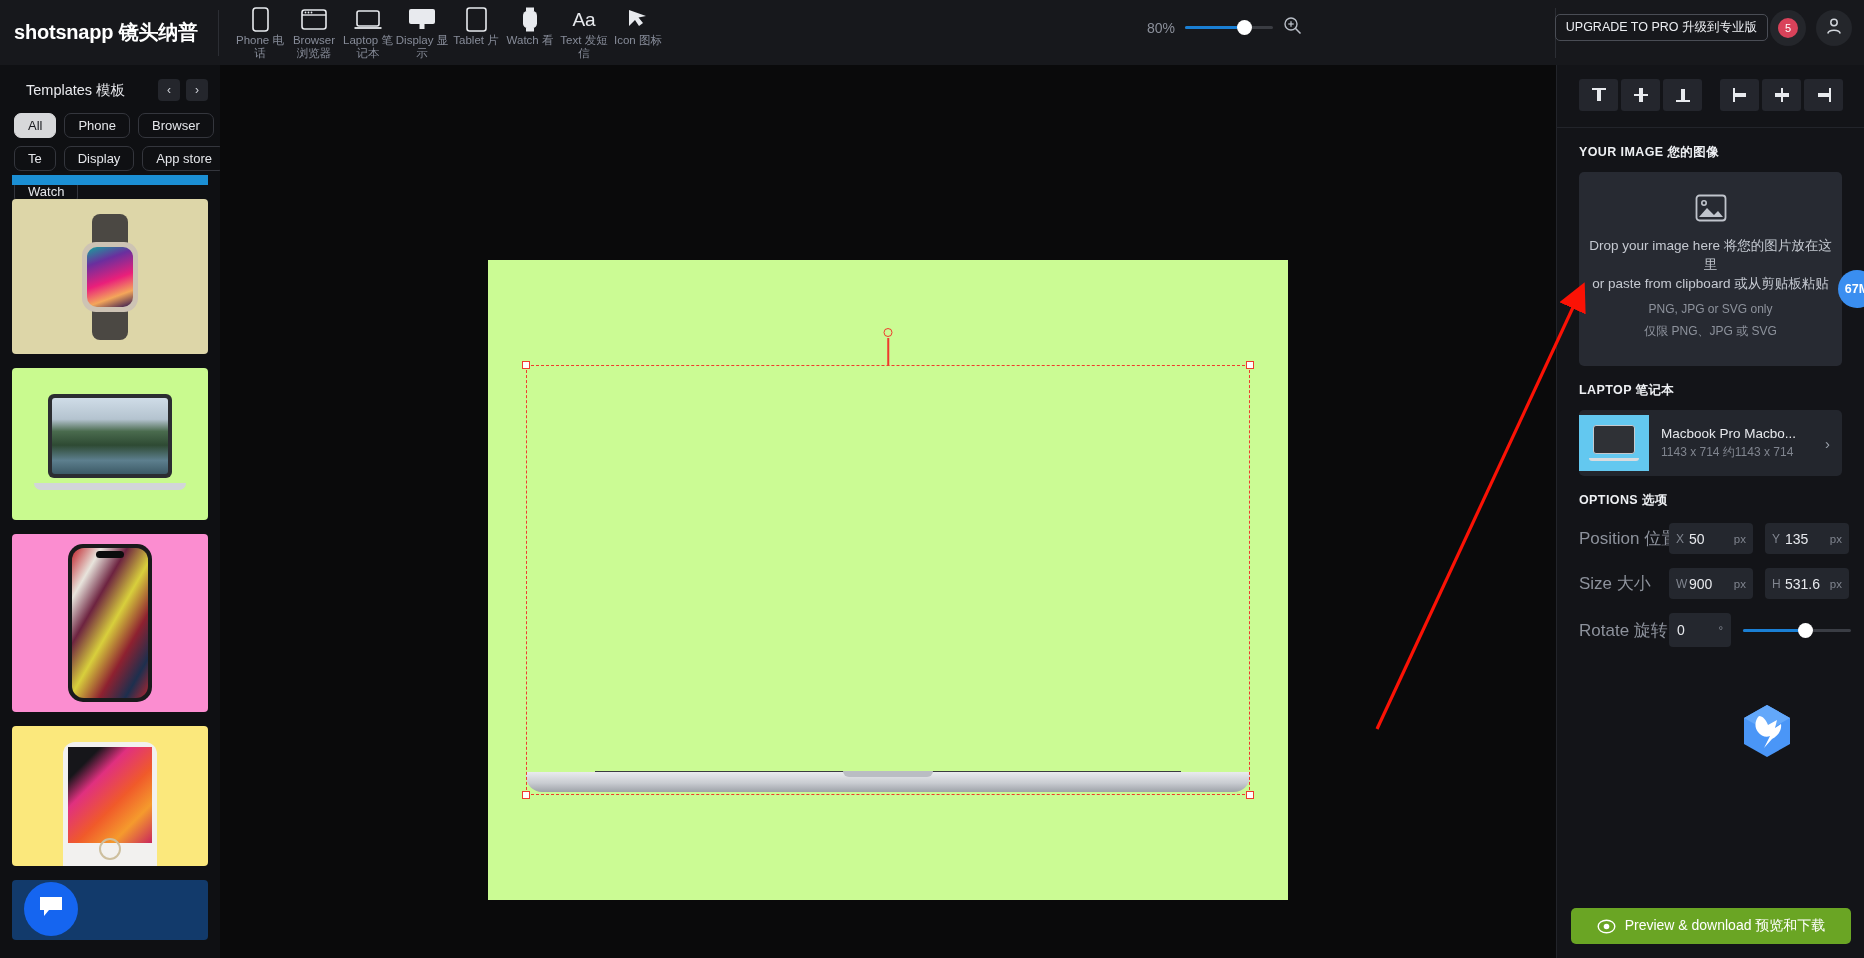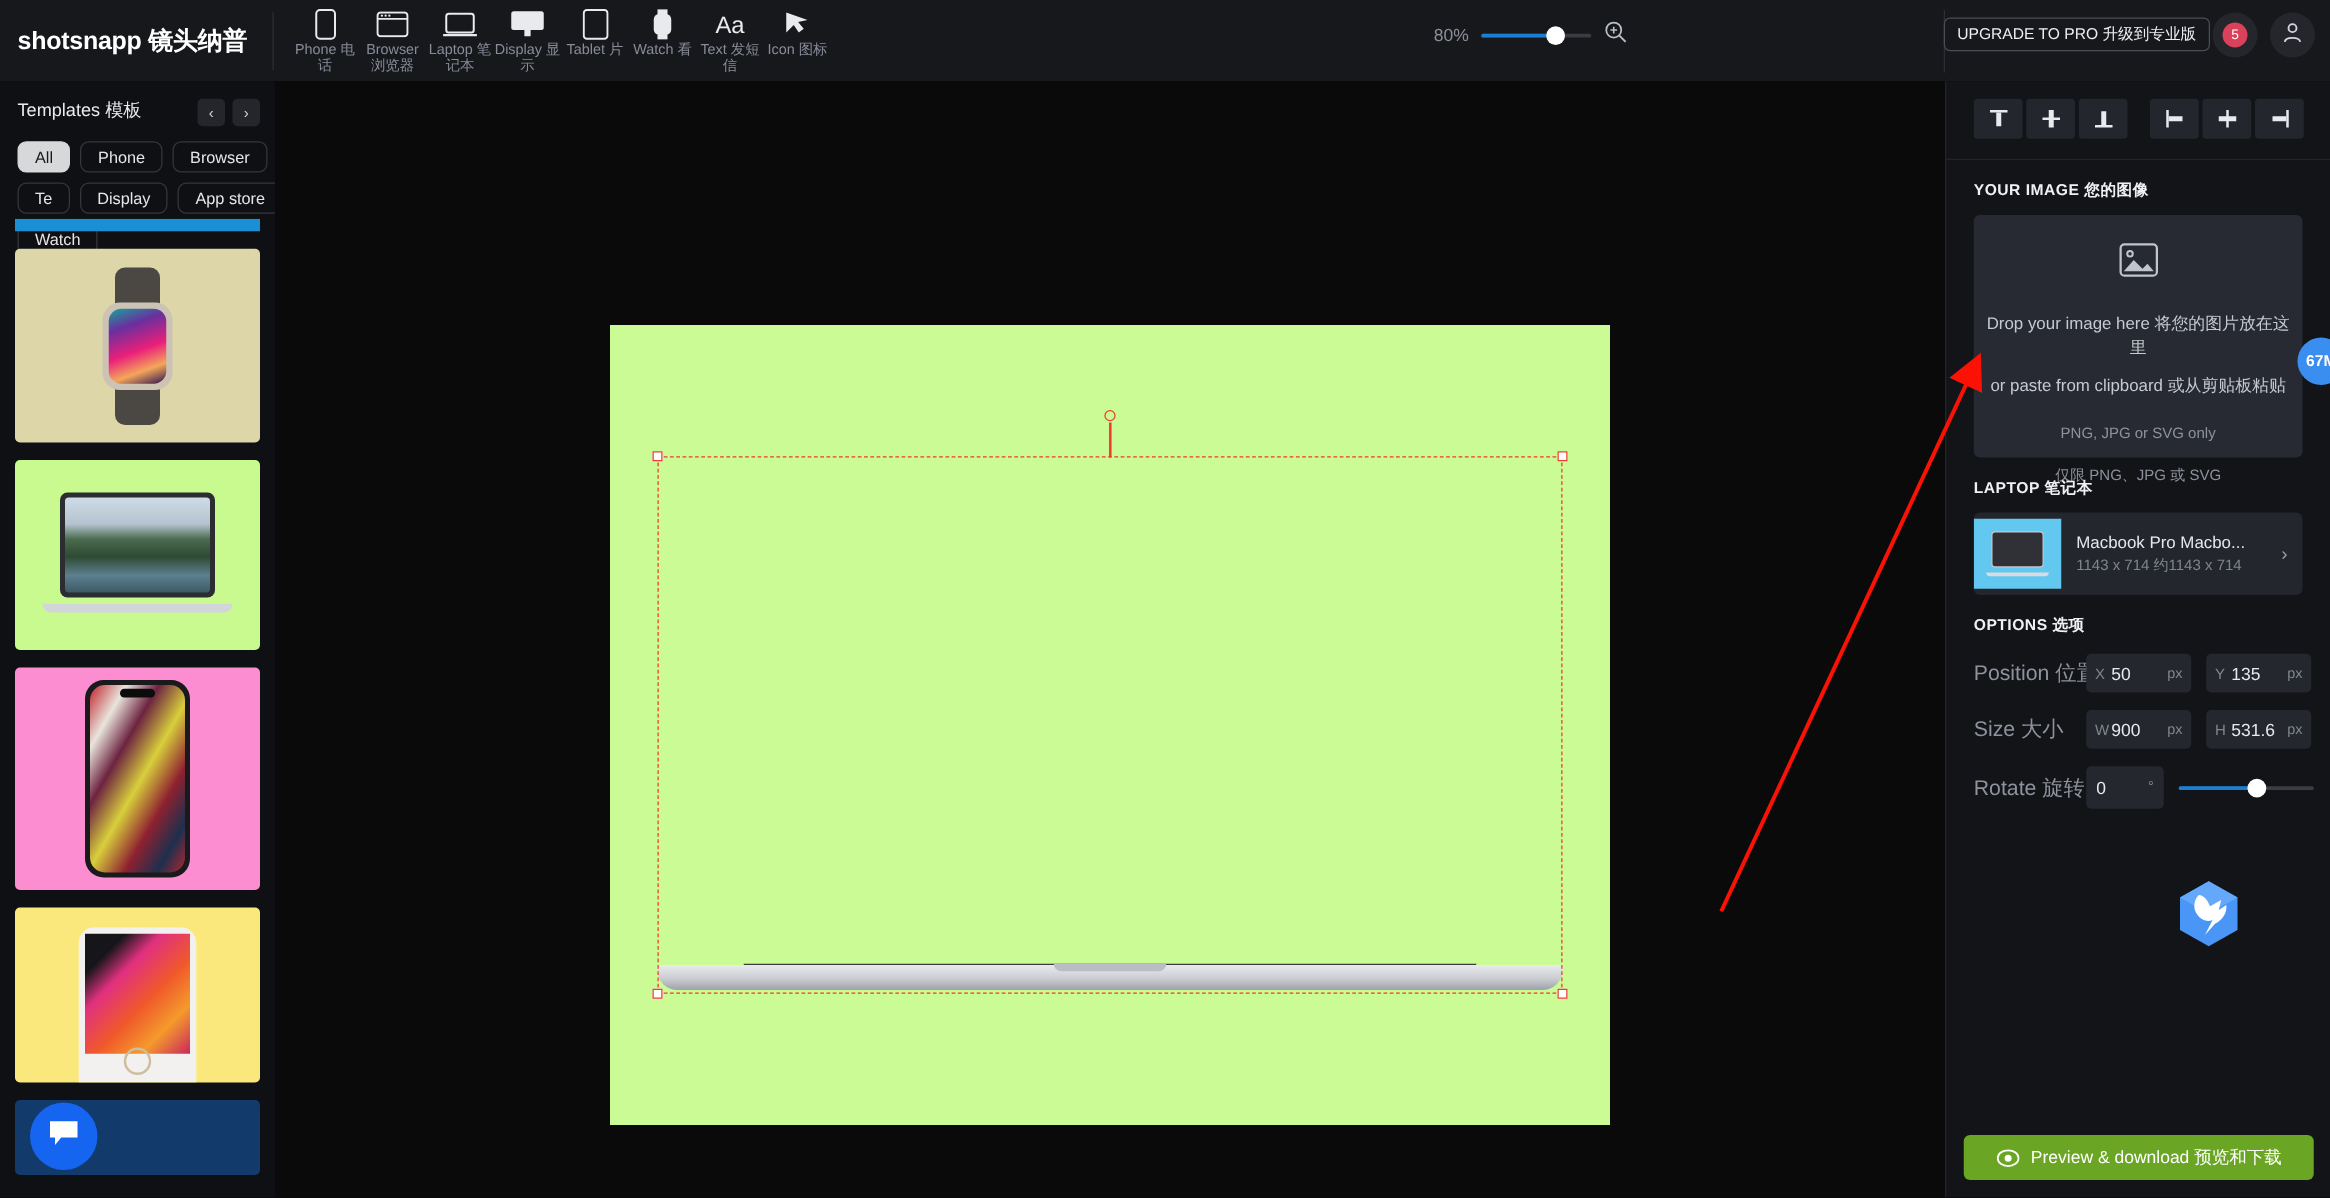--- a/index.html
+++ b/index.html
@@ -65,22 +65,23 @@
     border-radius: 50%; background: #24262b; display: flex; align-items: center; justify-content: center;
     cursor: pointer;
   }
 
   
   #left {
     position: absolute; left: 0; top: 65px; width: 220px; height: 893px;
     background: #0f1013; overflow: hidden;
   }
   #tmpl-head {
-    display: flex; justify-content: space-between;
+    display: flex; align-items: center; justify-content: space-between;
     padding: 14px 12px 0 14px;
+    margin-left: 12px;
   }
   #tmpl-title { color: #e9eaee; font-size: 14.5px; white-space: nowrap; }
   #tmpl-arrows { display: flex; gap: 6px; }
   .arrowbtn {
     width: 22px; height: 22px; border-radius: 4px; background: #24262c;
     color: #cfd2d8; font-size: 12px; display: flex; align-items: center; justify-content: center;
     cursor: pointer;
   }
   #chips { padding: 12px 0 0 14px; display: flex; flex-wrap: wrap; gap: 8px 8px; width: 260px; }
   .chip {
@@ -222,21 +223,21 @@
     width: 39px; height: 32px; background: #24262d; border-radius: 3px;
     display: flex; align-items: center; justify-content: center; cursor: pointer;
   }
   #right-divider { height: 1px; background: #22242a; margin: 16px 0 0 0; }
   .sec-title {
     color: #eef0f3; font-size: 12.5px; font-weight: bold; letter-spacing: .4px;
     padding: 16px 0 0 22px;
   }
   #drop {
     margin: 11px 22px 0 22px; height: 194px; background: #272a32; border-radius: 5px;
-    display: flex; flex-direction: column; align-items: center; padding-top: 22px; gap: 12px;
+    display: flex; flex-direction: column; align-items: center; padding-top: 22px;
   }
   #drop-ic { margin-bottom: 10px; }
   .drop-l1 { color: #c5c9d1; font-size: 13.5px; text-align: center; line-height: 19px; padding: 0 10px; }
   .drop-l2 { color: #c5c9d1; font-size: 13.5px; text-align: center; line-height: 19px; padding: 0 8px; }
   .drop-l3 { color: #8d929c; font-size: 12px; text-align: center; margin-top: 9px; }
   .drop-l4 { color: #8d929c; font-size: 12px; text-align: center; margin-top: 7px; }
 
   #devrow {
     margin: 11px 22px 0 22px; height: 66px; background: #23262d; border-radius: 5px;
     display: flex; align-items: center; cursor: pointer; overflow: hidden;

